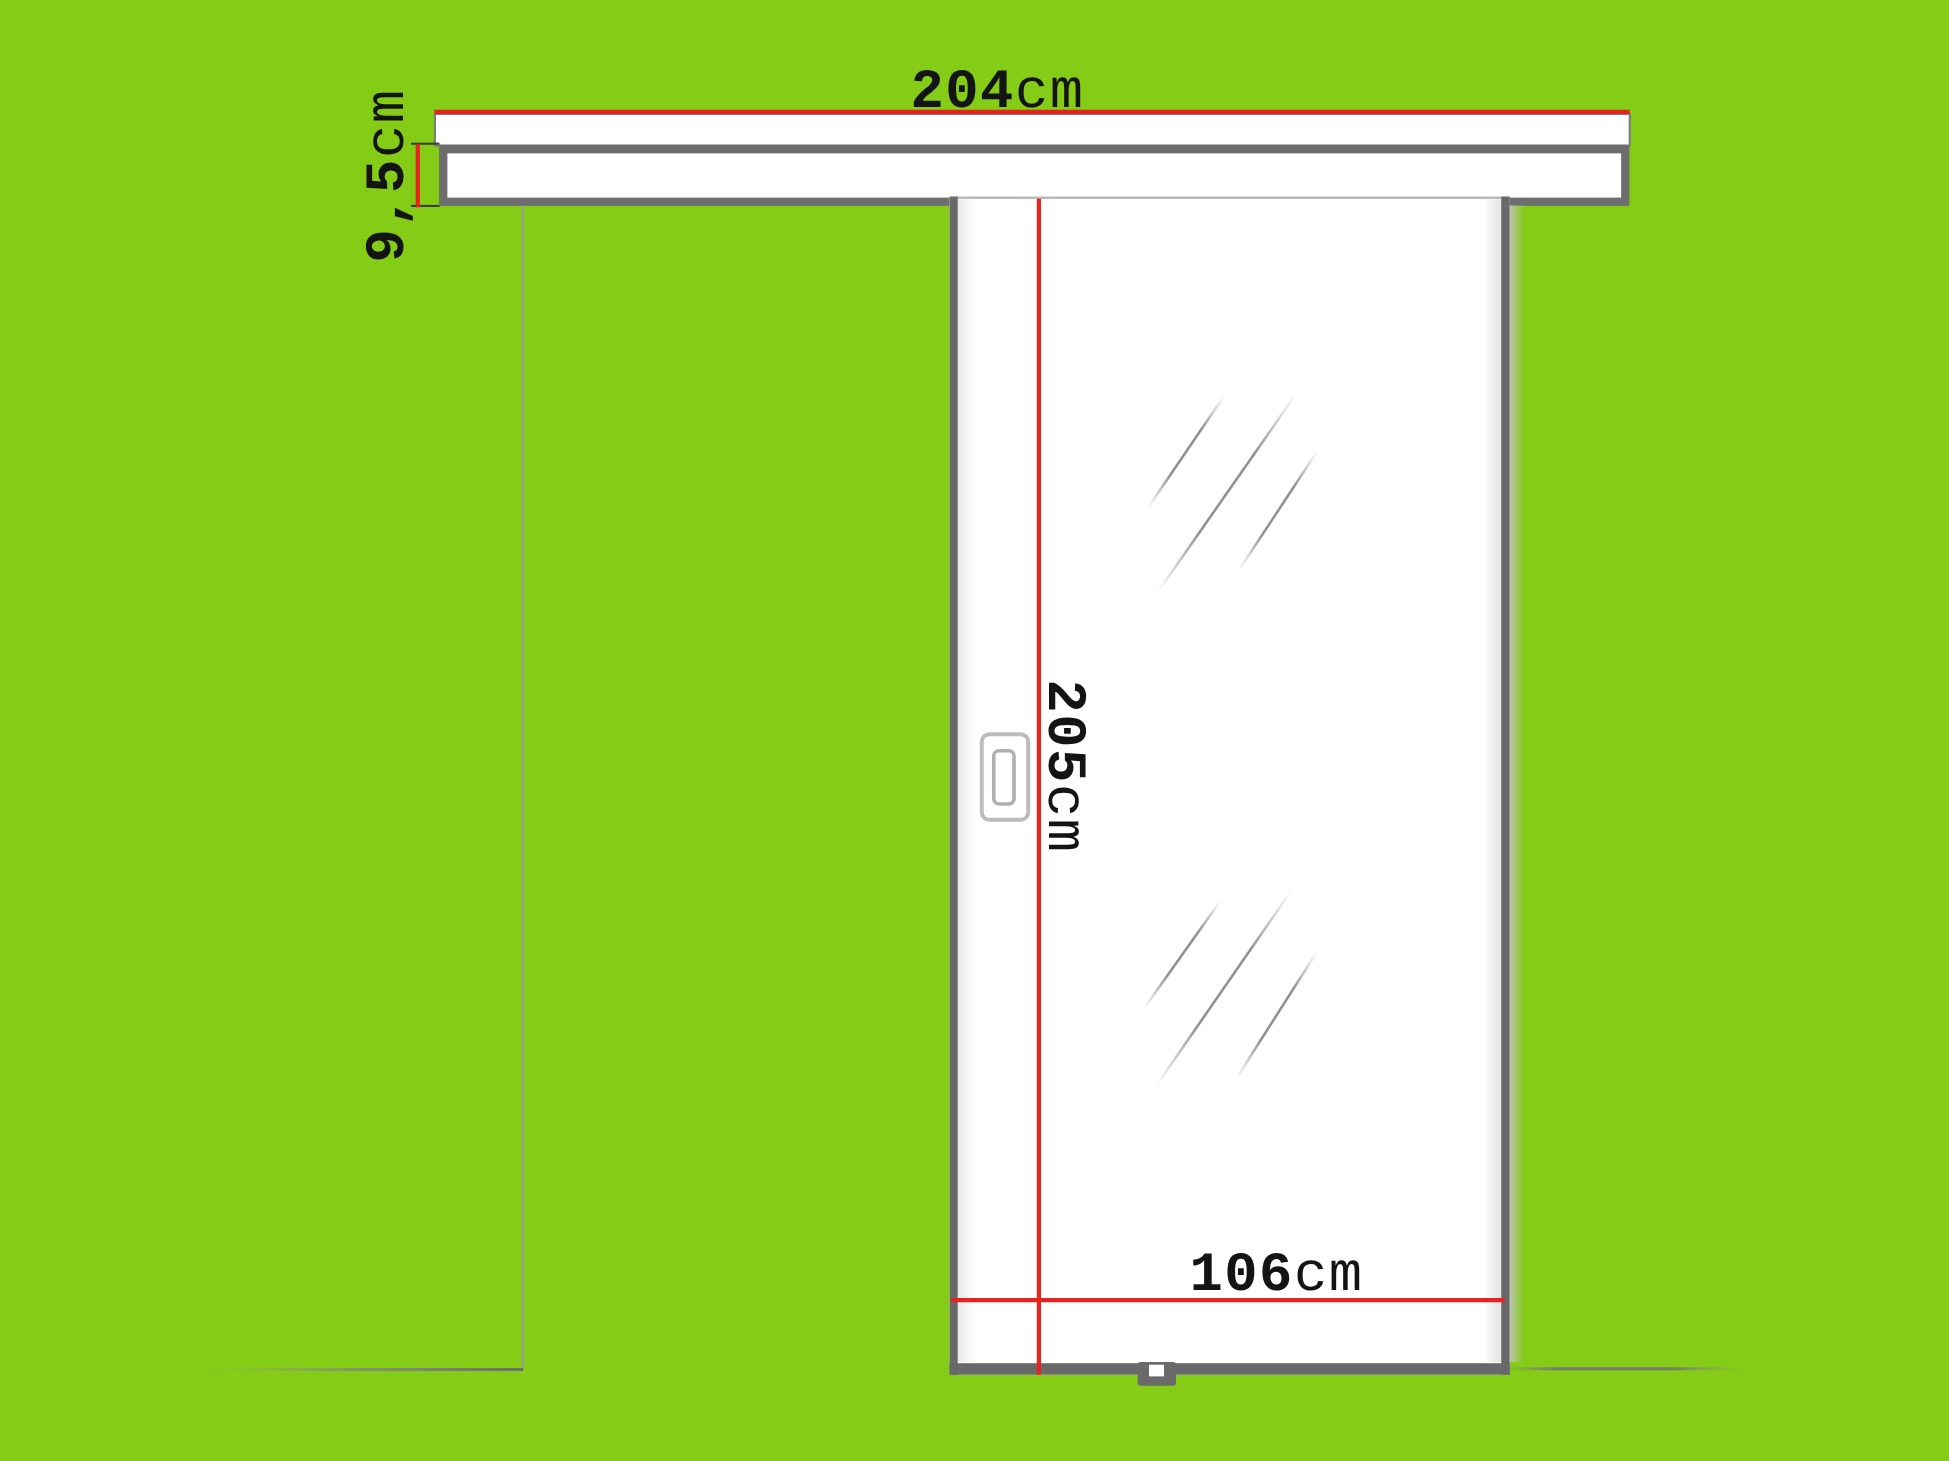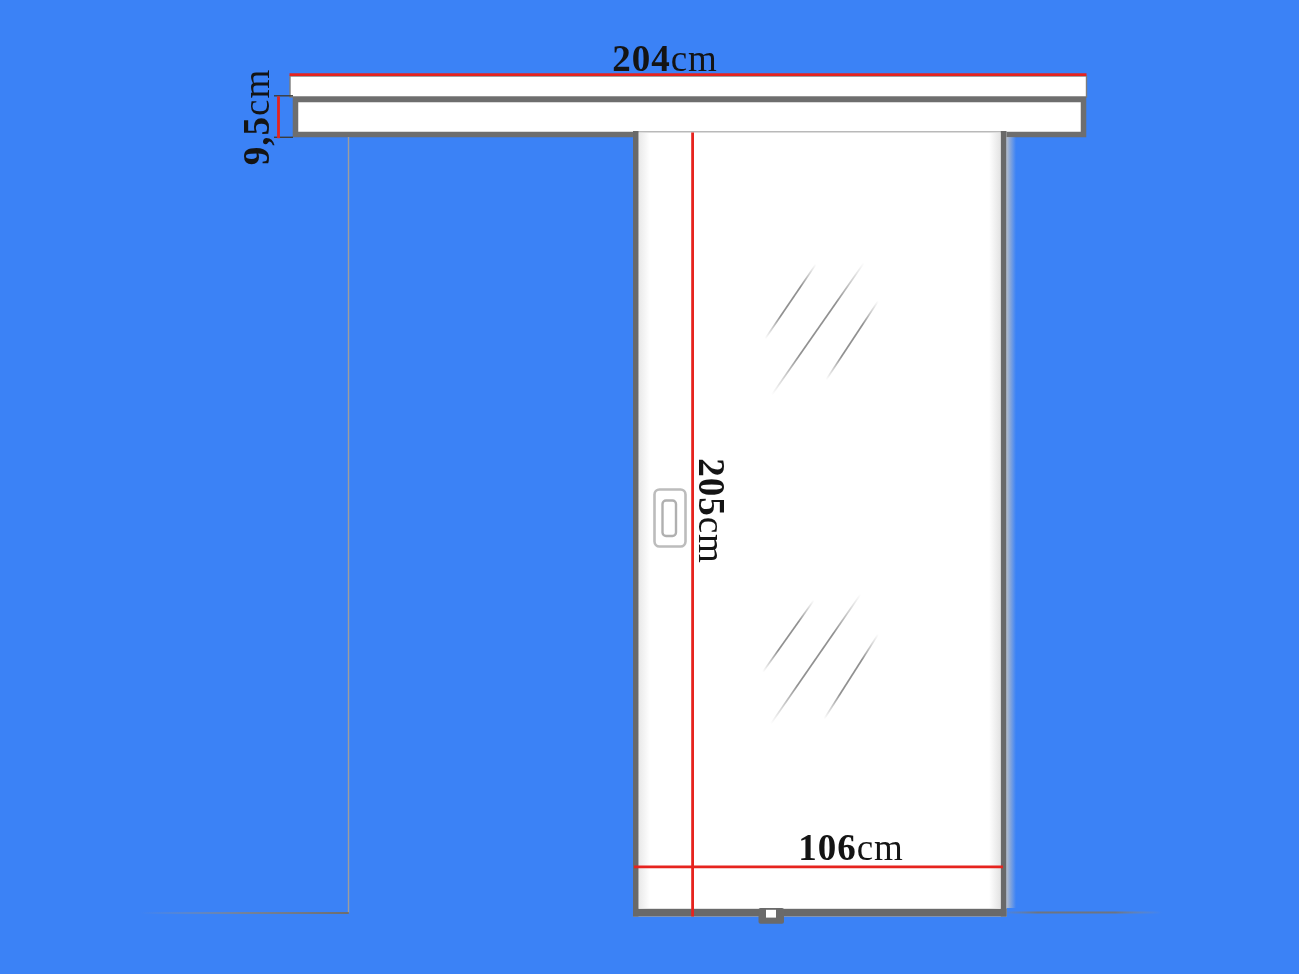--- a/index.html
+++ b/index.html
@@ -1,21 +1,21 @@
 <!DOCTYPE html>
 <html><head>
 <meta charset="utf-8">
 <style>
   html,body{margin:0;padding:0;background:#ffffff;}
   .stage{
     position:relative;
     width:1299px;height:974px;
-    background:#3b82f6;
+    background:#84cc16;
     overflow:hidden;
-    font-family:Liberation Serif, serif;
+    font-family:Liberation Mono, monospace;
   }
   svg{position:absolute;left:0;top:0;}
   text{fill:#141414;}
   .dim-num{font-weight:700;letter-spacing:1px;}
   .dim-unit{font-weight:400;letter-spacing:1px;}
 </style>
 </head>
 <body>
 
 <div class="stage">

